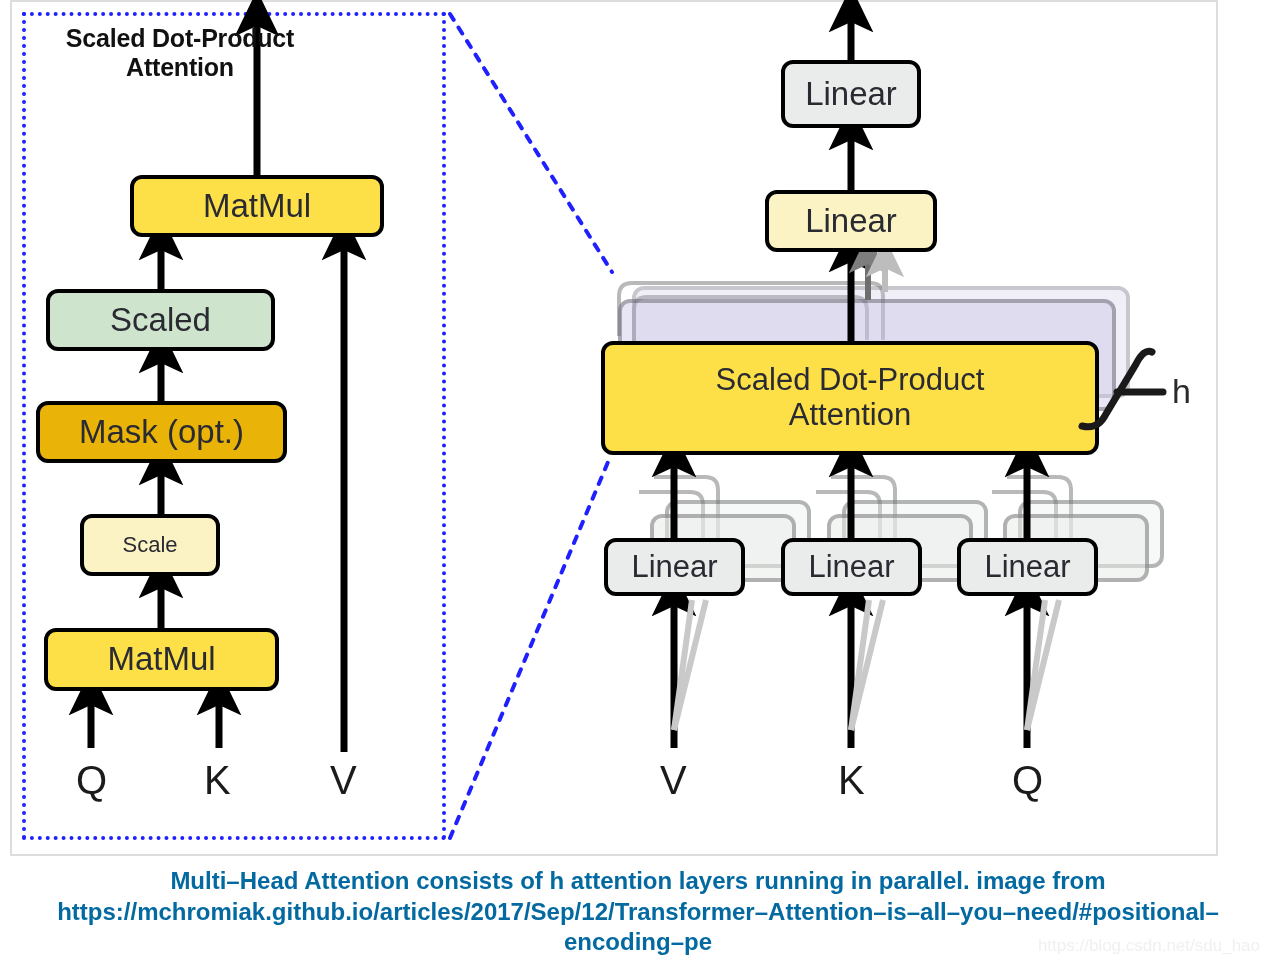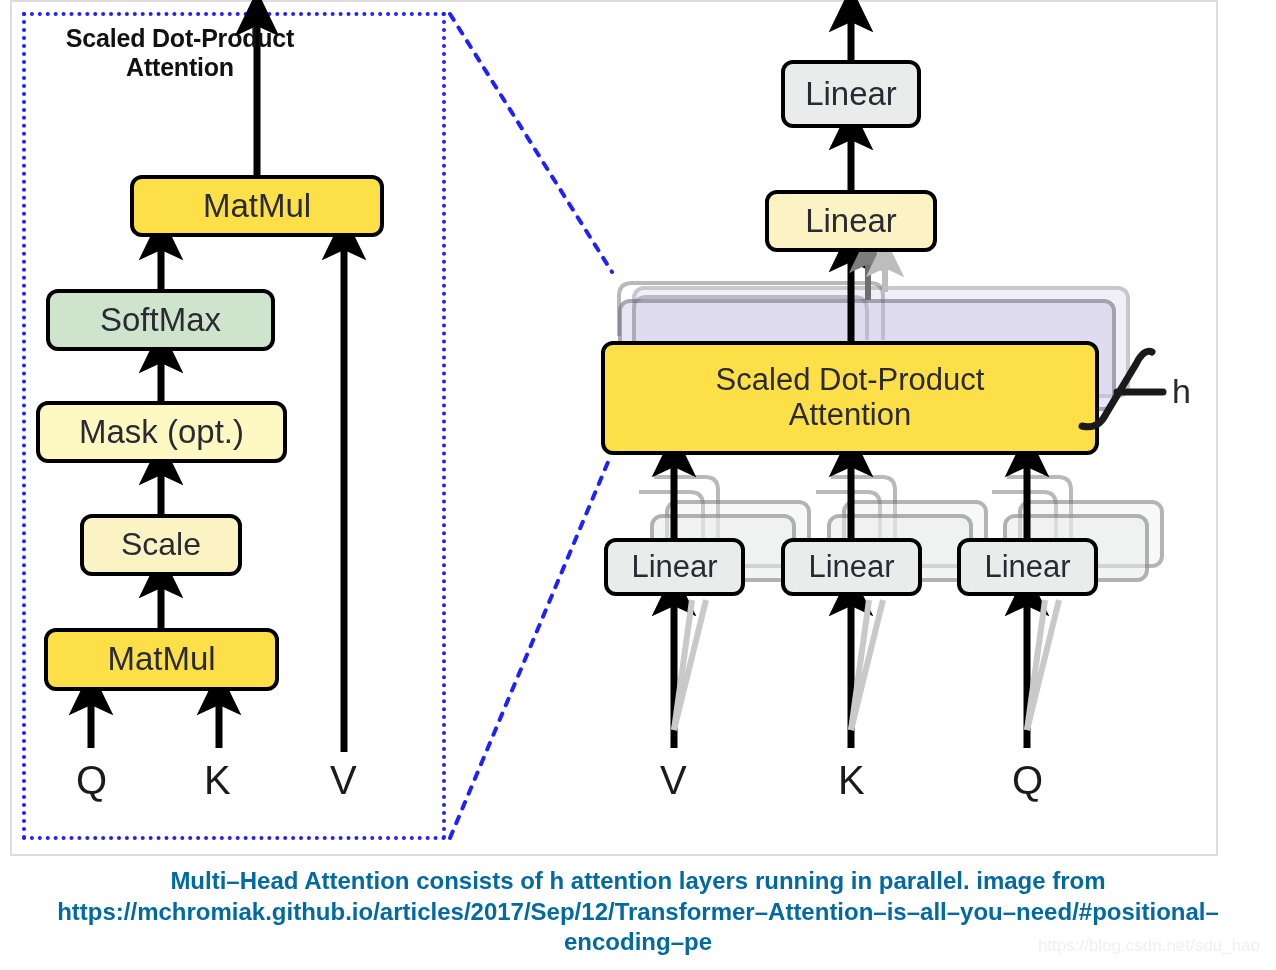--- a/index.html
+++ b/index.html
@@ -36,21 +36,21 @@
     display: flex; align-items: center; justify-content: center;
     text-align: center;
     color: #2a2a33;
     font-weight: 400;
     line-height: 1.12;
     background: #ffffff;
     z-index: 6;
   }
   .node.purple { background: #fde047; }
   .node.green  { background: #cfe4cd; }
-  .node.pink   { background: #fef9c3; }
+  .node.pink   { background: #eab308; }
   .node.yellow { background: #fbf3c4; }
   .node.gray   { background: #e9ecea; }
 
   
   .ghost {
     position: absolute;
     border: 4px solid rgba(40,40,40,0.33);
     border-radius: 12px;
     background: rgba(197,193,227,0.40);
     z-index: 3;
@@ -155,28 +155,28 @@
 
       <line x1="344" y1="752" x2="344" y2="238"></line>
     </g>
   </svg>
 
   <div class="node purple" style="left:130px; top:175px; width:254px; height:62px; font-size:33px;">
     <span>MatMul</span>
   </div>
 
   <div class="node green" style="left:46px; top:289px; width:229px; height:62px; font-size:33px;">
-    <span>SoftMax</span>
+    <span>Scaled</span>
   </div>
 
   <div class="node pink" style="left:36px; top:401px; width:251px; height:62px; font-size:33px;">
     <span>Mask (opt.)</span>
   </div>
 
-  <div class="node yellow" style="left:80px; top:514px; width:162px; height:62px; font-size:32px;">
+  <div class="node yellow" style="left:80px; top:514px; width:140px; height:62px; font-size:22px;">
     <span>Scale</span>
   </div>
 
   <div class="node purple" style="left:44px; top:628px; width:235px; height:63px; font-size:33px;">
     <span>MatMul</span>
   </div>
 
   <div class="vk-label" style="left:76px; top:758px;">Q</div>
   <div class="vk-label" style="left:204px; top:758px;">K</div>
   <div class="vk-label" style="left:330px; top:758px;">V</div>

